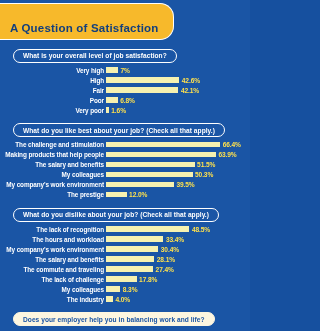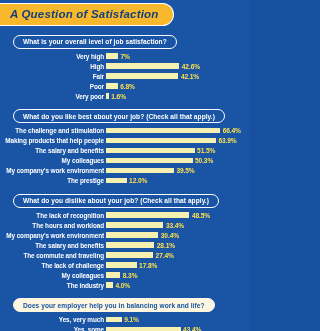--- a/index.html
+++ b/index.html
@@ -27,27 +27,26 @@
   .title-wrap {
     padding: 3px 0 0 0;
   }
   .title-pill {
     display: inline-block;
     background: #f7b92b;
     color: #123f7d;
     font-size: 11.5px;
     font-weight: bold;
     letter-spacing: 0.2px;
-    padding: 4px 14px 5px 10px;
+    padding: 18px 14px 5px 10px;
     border-radius: 0 14px 14px 0;
     border: 1px solid #ffffff;
     border-left: none;
     margin-left: 0;
     white-space: nowrap;
-    font-style: italic;
   }
 
   
   .section {
     margin-top: 4px;
   }
   .sec-head-row {
     padding-left: 13px;
   }
   .sec-head {

